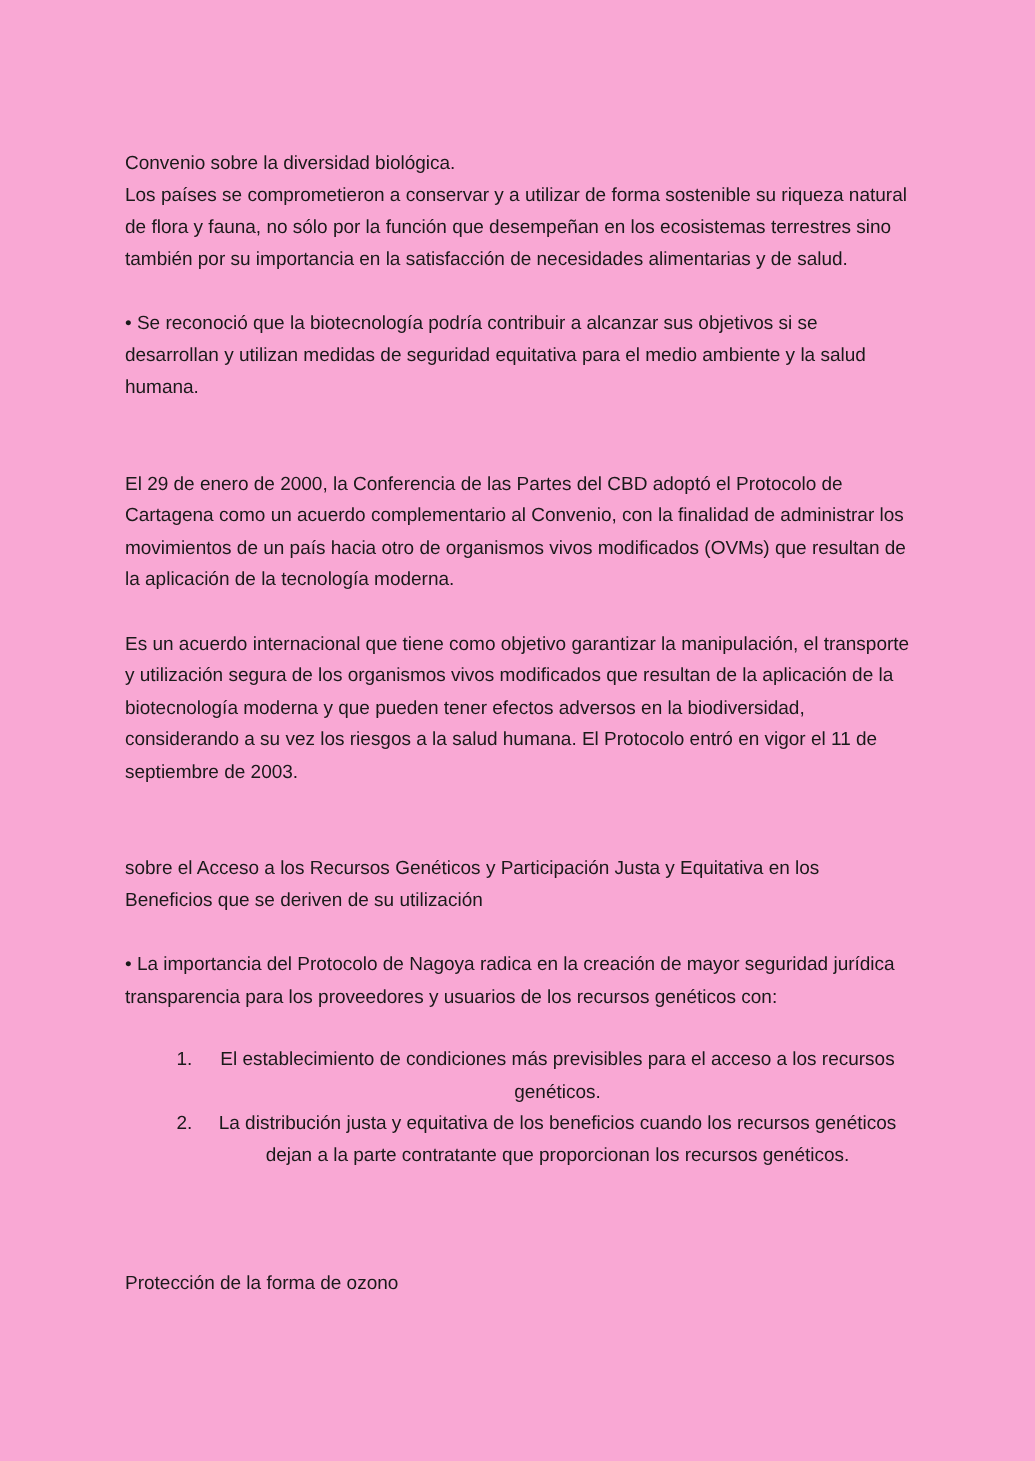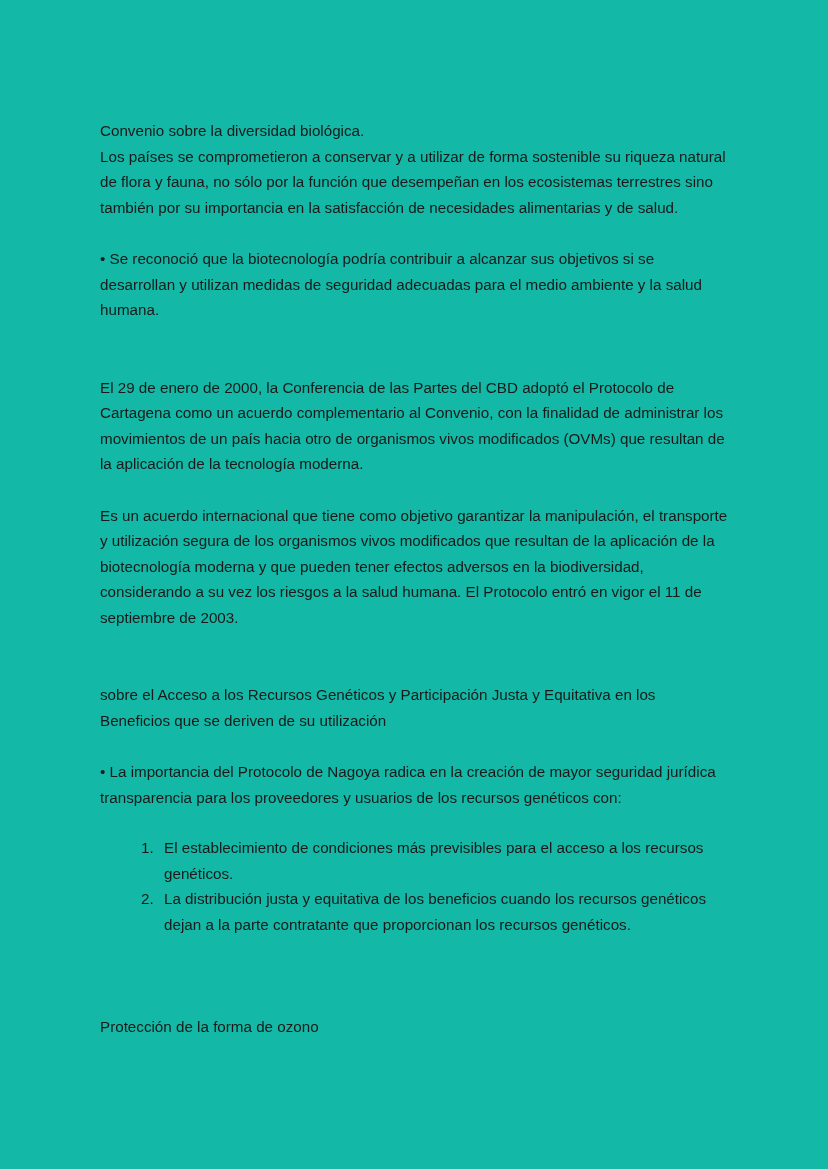--- a/index.html
+++ b/index.html
@@ -10,21 +10,21 @@
   body {
     width: 828px;
     height: 1169px;
     font-family: "Liberation Sans", sans-serif;
     color: #000000;
   }
   .page {
     position: relative;
     width: 828px;
     height: 1169px;
-    background: #14b8a6;
+    background: #f9a8d4;
     box-sizing: border-box;
     padding: 118px 100px 0 100px;
   }
   .doc-body {
     width: 628px;
   }
   p.para {
     margin: 0 0 0 0;
     font-size: 15.2px;
     line-height: 25.5px;
@@ -36,34 +36,35 @@
   ol.numlist {
     margin: 0;
     padding: 0 0 0 58px;
     font-size: 15.2px;
     line-height: 25.5px;
     color: #1a1a1a;
   }
   ol.numlist li {
     margin: 0;
     padding: 0 0 0 6px;
+    text-align: center;
   }
 </style>
 </head>
 <body>
 
 <div class="page">
   <div class="doc-body">
 
     <p class="para" style="white-space: pre-line;">Convenio sobre la diversidad biológica.
 Los países se comprometieron a conservar y a utilizar de forma sostenible su riqueza natural de flora y fauna, no sólo por la función que desempeñan en los ecosistemas terrestres sino también por su importancia en la satisfacción de necesidades alimentarias y de salud.</p>
 
     <div class="gap-md"></div>
 
-    <p class="para">• Se reconoció que la biotecnología podría contribuir a alcanzar sus objetivos si se desarrollan y utilizan medidas de seguridad adecuadas para el medio ambiente y la salud humana.</p>
+    <p class="para">• Se reconoció que la biotecnología podría contribuir a alcanzar sus objetivos si se desarrollan y utilizan medidas de seguridad equitativa para el medio ambiente y la salud humana.</p>
 
     <div class="gap-md"></div>
 
 
     <div class="gap-md"></div>
 
     <p class="para">El 29 de enero de 2000, la Conferencia de las Partes del CBD adoptó el Protocolo de Cartagena como un acuerdo complementario al Convenio, con la finalidad de administrar los movimientos de un país hacia otro de organismos vivos modificados (OVMs) que resultan de la aplicación de la tecnología moderna.</p>
 
     <div class="gap-md"></div>
 

